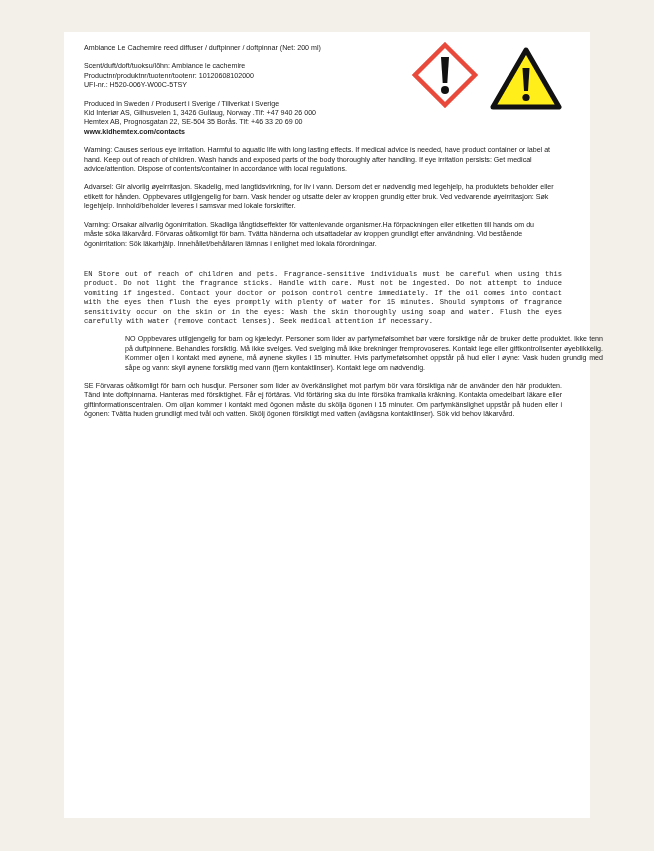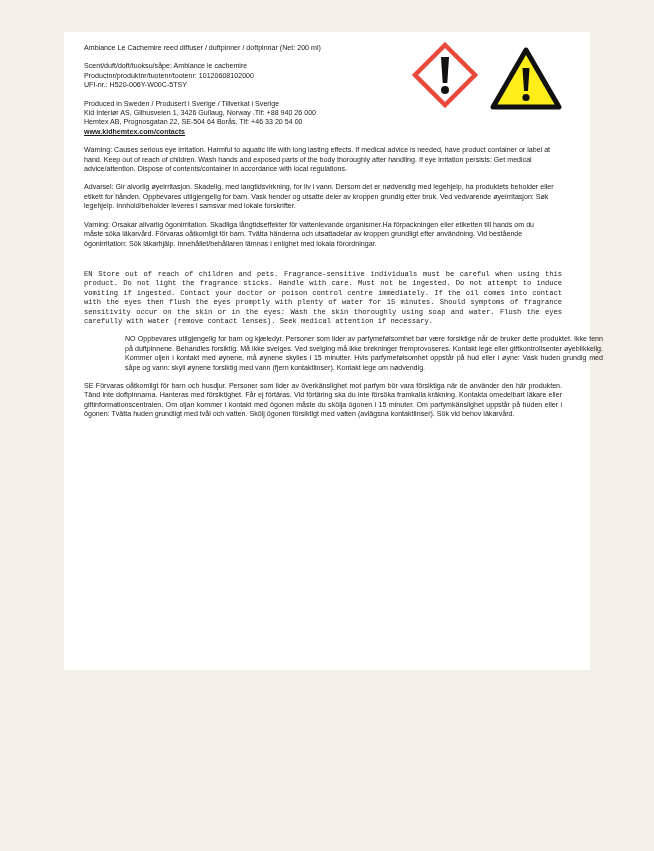--- a/index.html
+++ b/index.html
@@ -6,36 +6,36 @@
     body {
       width: 654px; height: 851px;
       background: #f3f0ea;
       position: relative;
       overflow: hidden;
       font-family: "Liberation Sans", sans-serif;
     }
     .page {
       position: absolute;
       left: 64px; top: 32px;
-      width: 526px; height: 638px;
+      width: 526px; height: 786px;
       background: #ffffff;
     }
     .content {
       position: absolute;
       left: 20px; top: 12px;
       width: 486px;
       font-size: 7.1px;
       line-height: 9.4px;
       color: #1a1a1a;
     }
     .content p { margin: 0; }
     .block { margin-bottom: 9px; }
     .block.gap-lg { margin-bottom: 21px; }
     .line { display: block; white-space: nowrap; }
-    .bold { font-weight: bold; text-decoration: underline; }
+    .bold { font-weight: bold; }
     .just { text-align: justify; }
     .icons {
       position: absolute;
       left: 348px; top: 10px;
       width: 160px; height: 70px;
     }
     .icon { position: absolute; }
     .ghs { left: 0; top: 0; width: 66px; height: 66px; }
     .tri { left: 78px; top: 4px; width: 72px; height: 64px; }
   </style>
@@ -57,29 +57,29 @@
     </svg>
   </div>
 
   <div class="content">
 
     <div class="block">
       <p>Ambiance Le Cachemire reed diffuser / duftpinner / doftpinnar (Net: 200 ml)</p>
     </div>
 
     <div class="block">
-      <span class="line">Scent/duft/doft/tuoksu/såpe: Ambiance le cachemire</span>
+      <span class="line">Scent/duft/doft/tuoksu/lõhn: Ambiance le cachemire</span>
       <span class="line">Productnr/produktnr/tuotenr/tootenr: 10120608102000</span>
       <span class="line">UFI-nr.: H520-006Y-W00C-5TSY</span>
     </div>
 
     <div class="block">
       <span class="line">Produced in Sweden / Produsert i Sverige / Tillverkat i Sverige</span>
-      <span class="line">Kid Interiør AS, Gilhusveien 1, 3426 Gullaug, Norway .Tlf: +88 940 26 000</span>
-      <span class="line">Hemtex AB, Prognosgatan 22, SE-504 64 Borås. Tlf: +46 33 20 54 00</span>
+      <span class="line">Kid Interiør AS, Gilhusveien 1, 3426 Gullaug, Norway .Tlf: +47 940 26 000</span>
+      <span class="line">Hemtex AB, Prognosgatan 22, SE-504 35 Borås. Tlf: +46 33 20 69 00</span>
       <span class="line bold">www.kidhemtex.com/contacts</span>
     </div>
 
     <div class="block" style="width:470px;">
     </div>
 
     <div class="block" style="width:472px;">
       <p>Warning: Causes serious eye irritation. Harmful to aquatic life with long lasting effects. If medical advice is needed, have product container or label at hand. Keep out of reach of children. Wash hands and exposed parts of the body thoroughly after handling. If eye irritation persists: Get medical advice/attention. Dispose of contents/container in accordance with local regulations.</p>
     </div>
 

